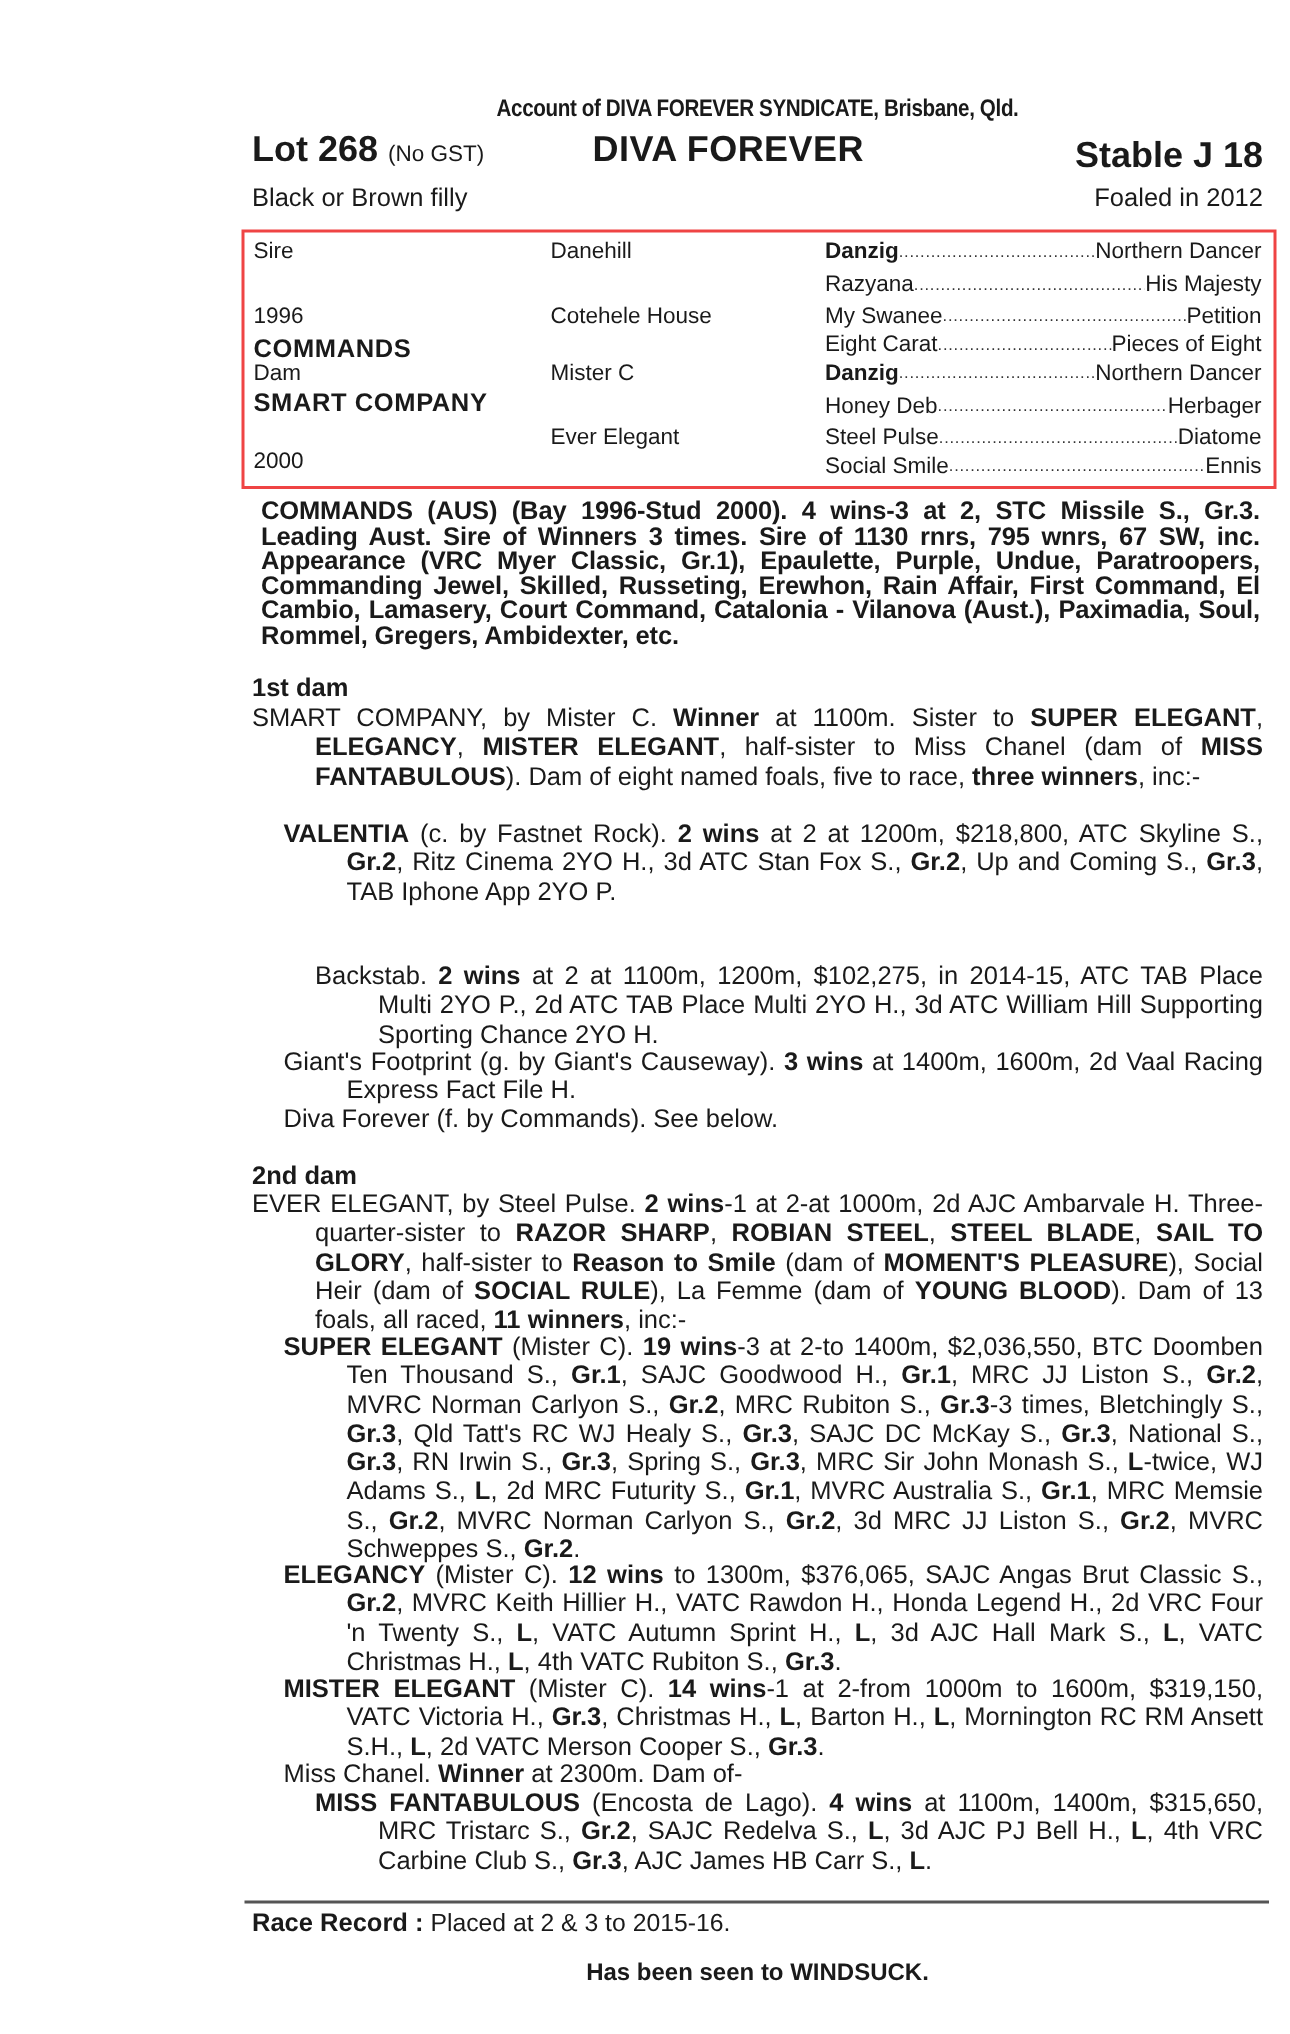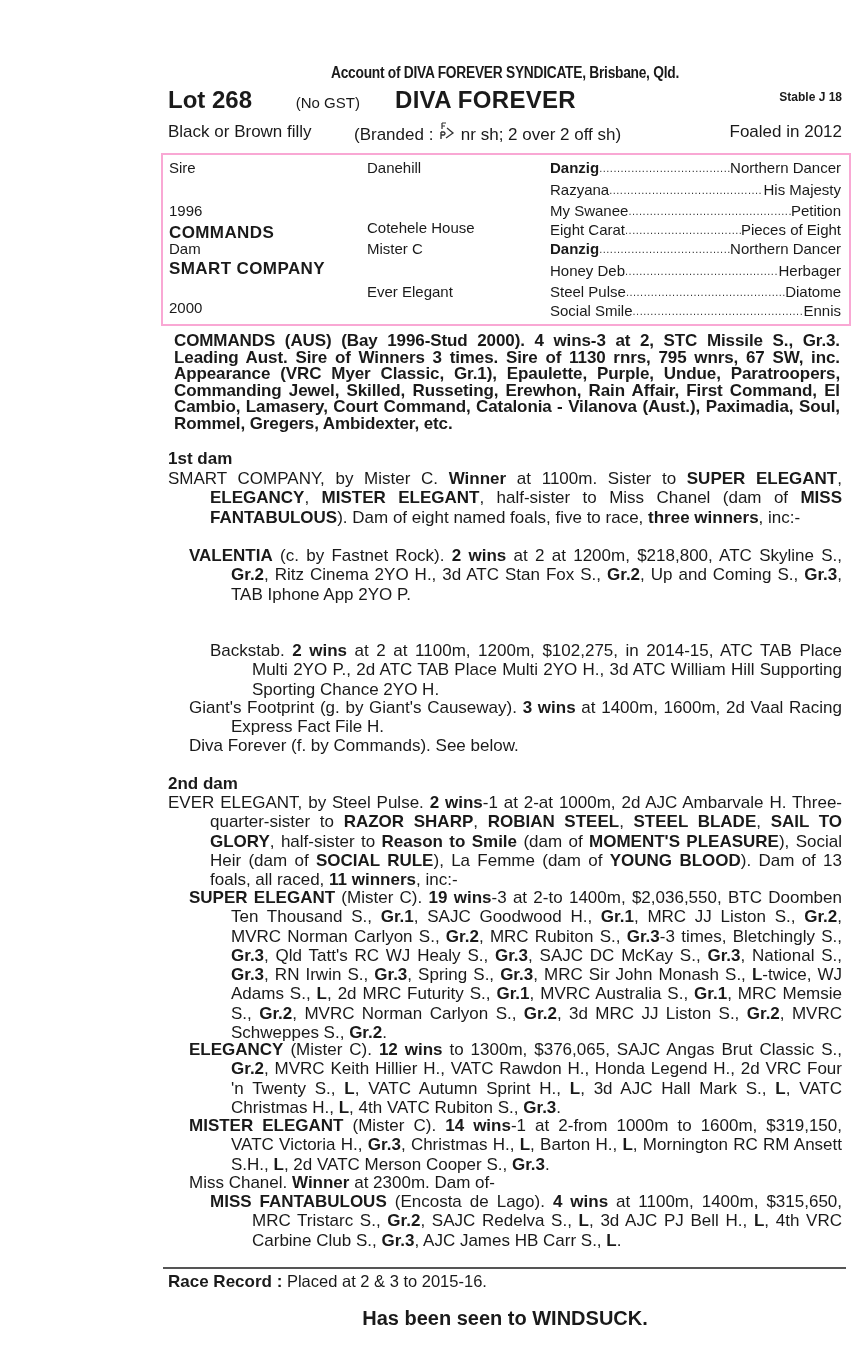--- a/index.html
+++ b/index.html
@@ -6,32 +6,32 @@
   body { width: 860px; height: 1356px; position: relative; overflow: hidden;
          font-family: "Liberation Sans", sans-serif; color: #1a1a1a; }
   .page { position: absolute; left: 0; top: 0; width: 860px; height: 1356px; }
 
   .account { position: absolute; left: 160px; width: 690px; top: 64px; text-align: center;
              font-family: "Liberation Sans", sans-serif; font-weight: bold; font-size: 16px;
              letter-spacing: -0.3px; transform: scaleX(0.86); transform-origin: center; }
 
   .lotline { position: absolute; left: 168px; top: 86px; width: 674px; height: 30px; }
   .lot { position: absolute; left: 0; top: 0; font-weight: bold; font-size: 24px; }
-  .lot .nogst { font-weight: normal; font-size: 15px; margin-left: 37px; }
+  .lot .nogst { font-weight: normal; font-size: 15px; }
   .horse-name { position: absolute; left: 227px; top: 0; font-weight: bold; font-size: 24px; letter-spacing: 0.3px; }
-  .stable { position: absolute; right: 0; top: 4px; font-weight: bold; font-size: 12px; }
+  .stable { position: absolute; right: 0; top: 4px; font-weight: bold; font-size: 24px; }
 
   .descline { position: absolute; left: 168px; top: 122px; width: 674px; height: 22px; font-size: 17px; }
   .colour { position: absolute; left: 0; top: 0; }
   .brand { position: absolute; left: 186px; top: 0; white-space: nowrap; }
   .brand-glyph { display: inline-block; width: 18px; height: 18px; vertical-align: -2px; }
   .foaled { position: absolute; right: 0; top: 0; }
 
   .pedigree { position: absolute; left: 161px; top: 153px; width: 686px; height: 169px;
-              border: 2px solid #f9a8d4; box-sizing: content-box; }
+              border: 2px solid #ef4444; box-sizing: content-box; }
   .ped-row { position: absolute; font-size: 15px; white-space: nowrap; }
   .ped-label { left: 6px; }
   .ped-big { left: 6px; font-weight: bold; font-size: 17px; letter-spacing: 0.4px; }
   .ped-mid { left: 204px; }
   .ped-right { left: 387px; width: 291px; display: flex; }
   .ped-right .a { white-space: nowrap; }
   .ped-right .a.bold { font-weight: bold; }
   .ped-right .dots { flex: 1; overflow: hidden; white-space: nowrap; color: #333; letter-spacing: 0.5px; font-size: 11px; line-height: 19px; }
   .ped-right .dots::after { content: "......................................................................................................................."; }
   .ped-right .b { white-space: nowrap; }
@@ -39,58 +39,47 @@
   .sire-summary { position: absolute; left: 174px; top: 333px; width: 666px; font-weight: bold;
                   font-size: 17px; line-height: 16.6px; text-align: justify; letter-spacing: -0.1px; }
 
   .section-title { position: absolute; left: 168px; font-weight: bold; font-size: 17px; }
   .blk { position: absolute; font-size: 17px; line-height: 19.3px; text-align: justify; }
 
   .separator { position: absolute; left: 163px; top: 1267px; width: 683px; height: 2px; background: #555; }
   .race-record { position: absolute; left: 168px; top: 1272px; font-size: 16.5px; }
   .race-record .lbl { font-weight: bold; font-size: 17px; }
   .windsuck { position: absolute; left: 160px; width: 690px; top: 1307px; text-align: center;
-              font-weight: bold; font-size: 20px; }
+              font-weight: bold; font-size: 16px; }
 </style>
 </head>
 <body>
 
 <div class="page">
 
   <div class="account">Account of DIVA FOREVER SYNDICATE, Brisbane, Qld.</div>
 
   <div class="lotline">
     <div class="lot"><span>Lot 268</span> <span class="nogst">(No GST)</span></div>
     <div class="horse-name">DIVA FOREVER</div>
     <div class="stable">Stable J 18</div>
   </div>
 
   <div class="descline">
     <div class="colour">Black or Brown filly</div>
-    <div class="brand">
-      <span>(Branded :</span>
-      <span class="brand-glyph">
-        <svg width="18" height="20" viewBox="0 0 18 20">
-          <path d="M4 1 L4 7 M4 1 L8 1 M4 4 L7 4" stroke="#333" stroke-width="1.2" fill="none"></path>
-          <path d="M3 10 L3 17 M3 10 L6 10 Q8 11.5 6 13 L3 13" stroke="#333" stroke-width="1.4" fill="none"></path>
-          <path d="M9 6 L15 11 L8 16" stroke="#333" stroke-width="1.3" fill="none"></path>
-        </svg>
-      </span>
-      <span>nr sh; 2 over 2 off sh)</span>
-    </div>
     <div class="foaled">Foaled in 2012</div>
   </div>
 
   <div class="pedigree">
 
     <div class="ped-row ped-label" style="top:4px;">Sire</div>
     <div class="ped-row ped-big" style="top:32px;margin-top:36px;">COMMANDS</div>
     <div class="ped-row ped-label" style="top:47px;">1996</div>
     <div class="ped-row ped-mid" style="top:4px;">Danehill</div>
-    <div class="ped-row ped-mid" style="top:64px;text-align:right;">Cotehele House</div>
+    <div class="ped-row ped-mid" style="top:47px;text-align:right;">Cotehele House</div>
 
     <div class="ped-row ped-right" style="top:4px;">
       <span class="a bold">Danzig</span>
         <span class="dots"></span>
         <span class="b">Northern Dancer</span>
     </div>
     <div class="ped-row ped-right" style="top:26px;">
       <span class="a">Razyana</span>
         <span class="dots"></span>
         <span class="b">His Majesty</span>

